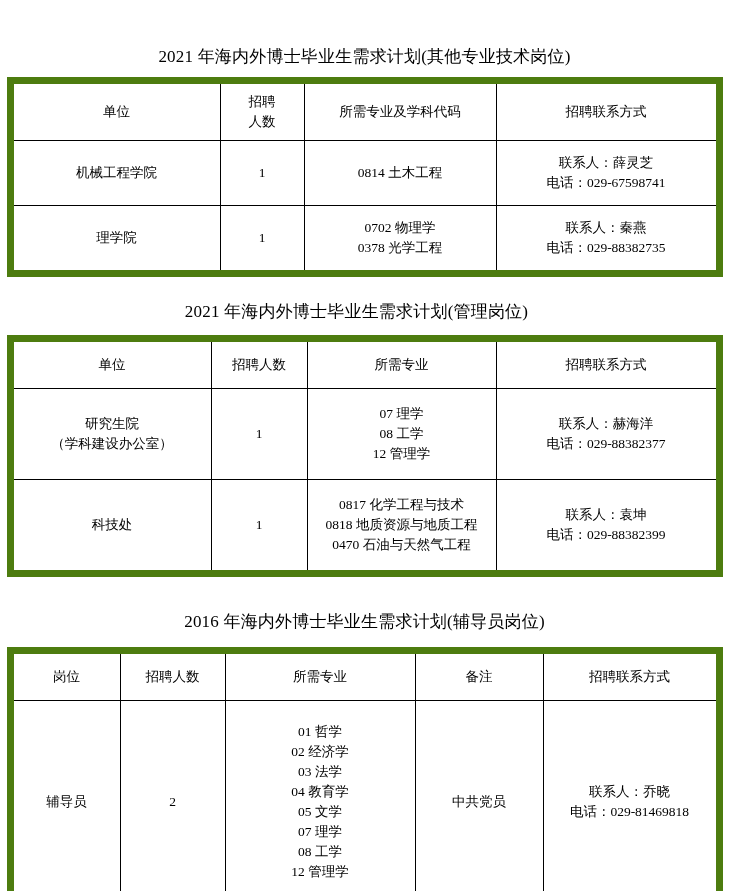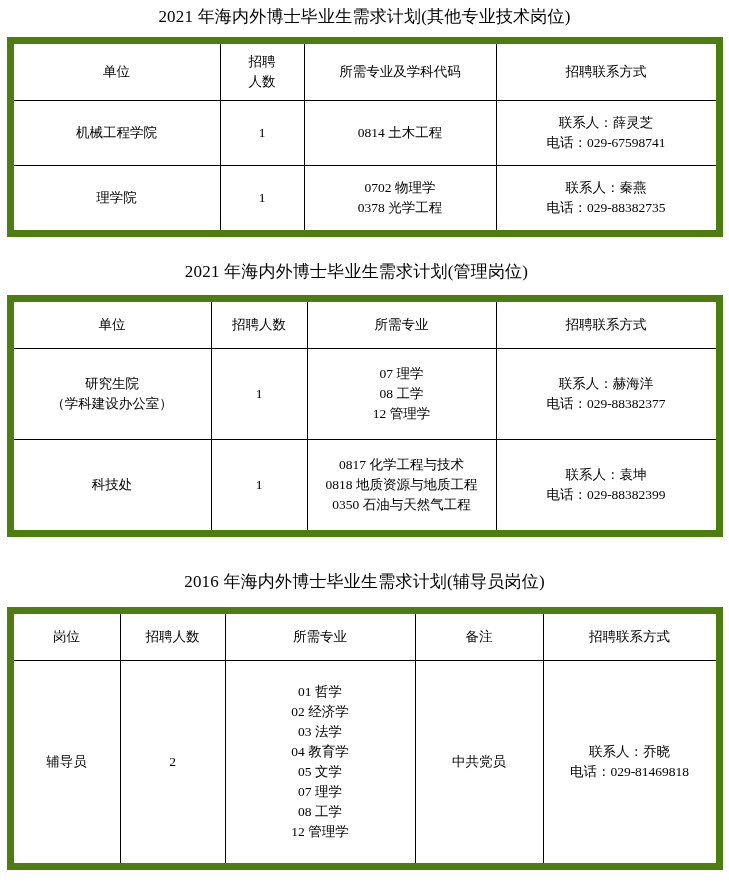--- a/index.html
+++ b/index.html
@@ -23,21 +23,21 @@
     width: 100%;
   }
   .sec-title {
     text-align: center;
     font-size: 17px;
     line-height: 22px;
     font-family: "Liberation Serif", "DejaVu Serif", serif;
     font-weight: normal;
     letter-spacing: 0.2px;
   }
-  .sec1-title { padding: 6px 0 9px 0; }
+  .sec1-title { padding: 6px 0 9px 0; margin-top: 40px; }
   .sec2-title { padding: 24px 16px 12px 0; }
   .sec3-title { padding: 34px 0 14px 0; }
 
   table.doc {
     border-collapse: collapse;
     table-layout: fixed;
     margin: 0 auto;
     border: 7px solid #4d7c0f;
   }
   table.doc td, table.doc th {
@@ -147,21 +147,21 @@
 08 工学
 12 管理学</td>
           <td class="contact">联系人：赫海洋
 电话：029-88382377</td>
         </tr>
         <tr class="row">
           <td class="cell-lines">科技处</td>
           <td>1</td>
           <td class="cell-lines">0817 化学工程与技术
 0818 地质资源与地质工程
-0350 石油与天然气工程</td>
+0470 石油与天然气工程</td>
           <td class="contact">联系人：袁坤
 电话：029-88382399</td>
         </tr>
       </tbody>
     </table>
   </div>
 
   <div class="section">
     <div class="sec-title sec3-title">2016 年海内外博士毕业生需求计划(辅导员岗位)</div>
     <table class="doc" id="table3">

